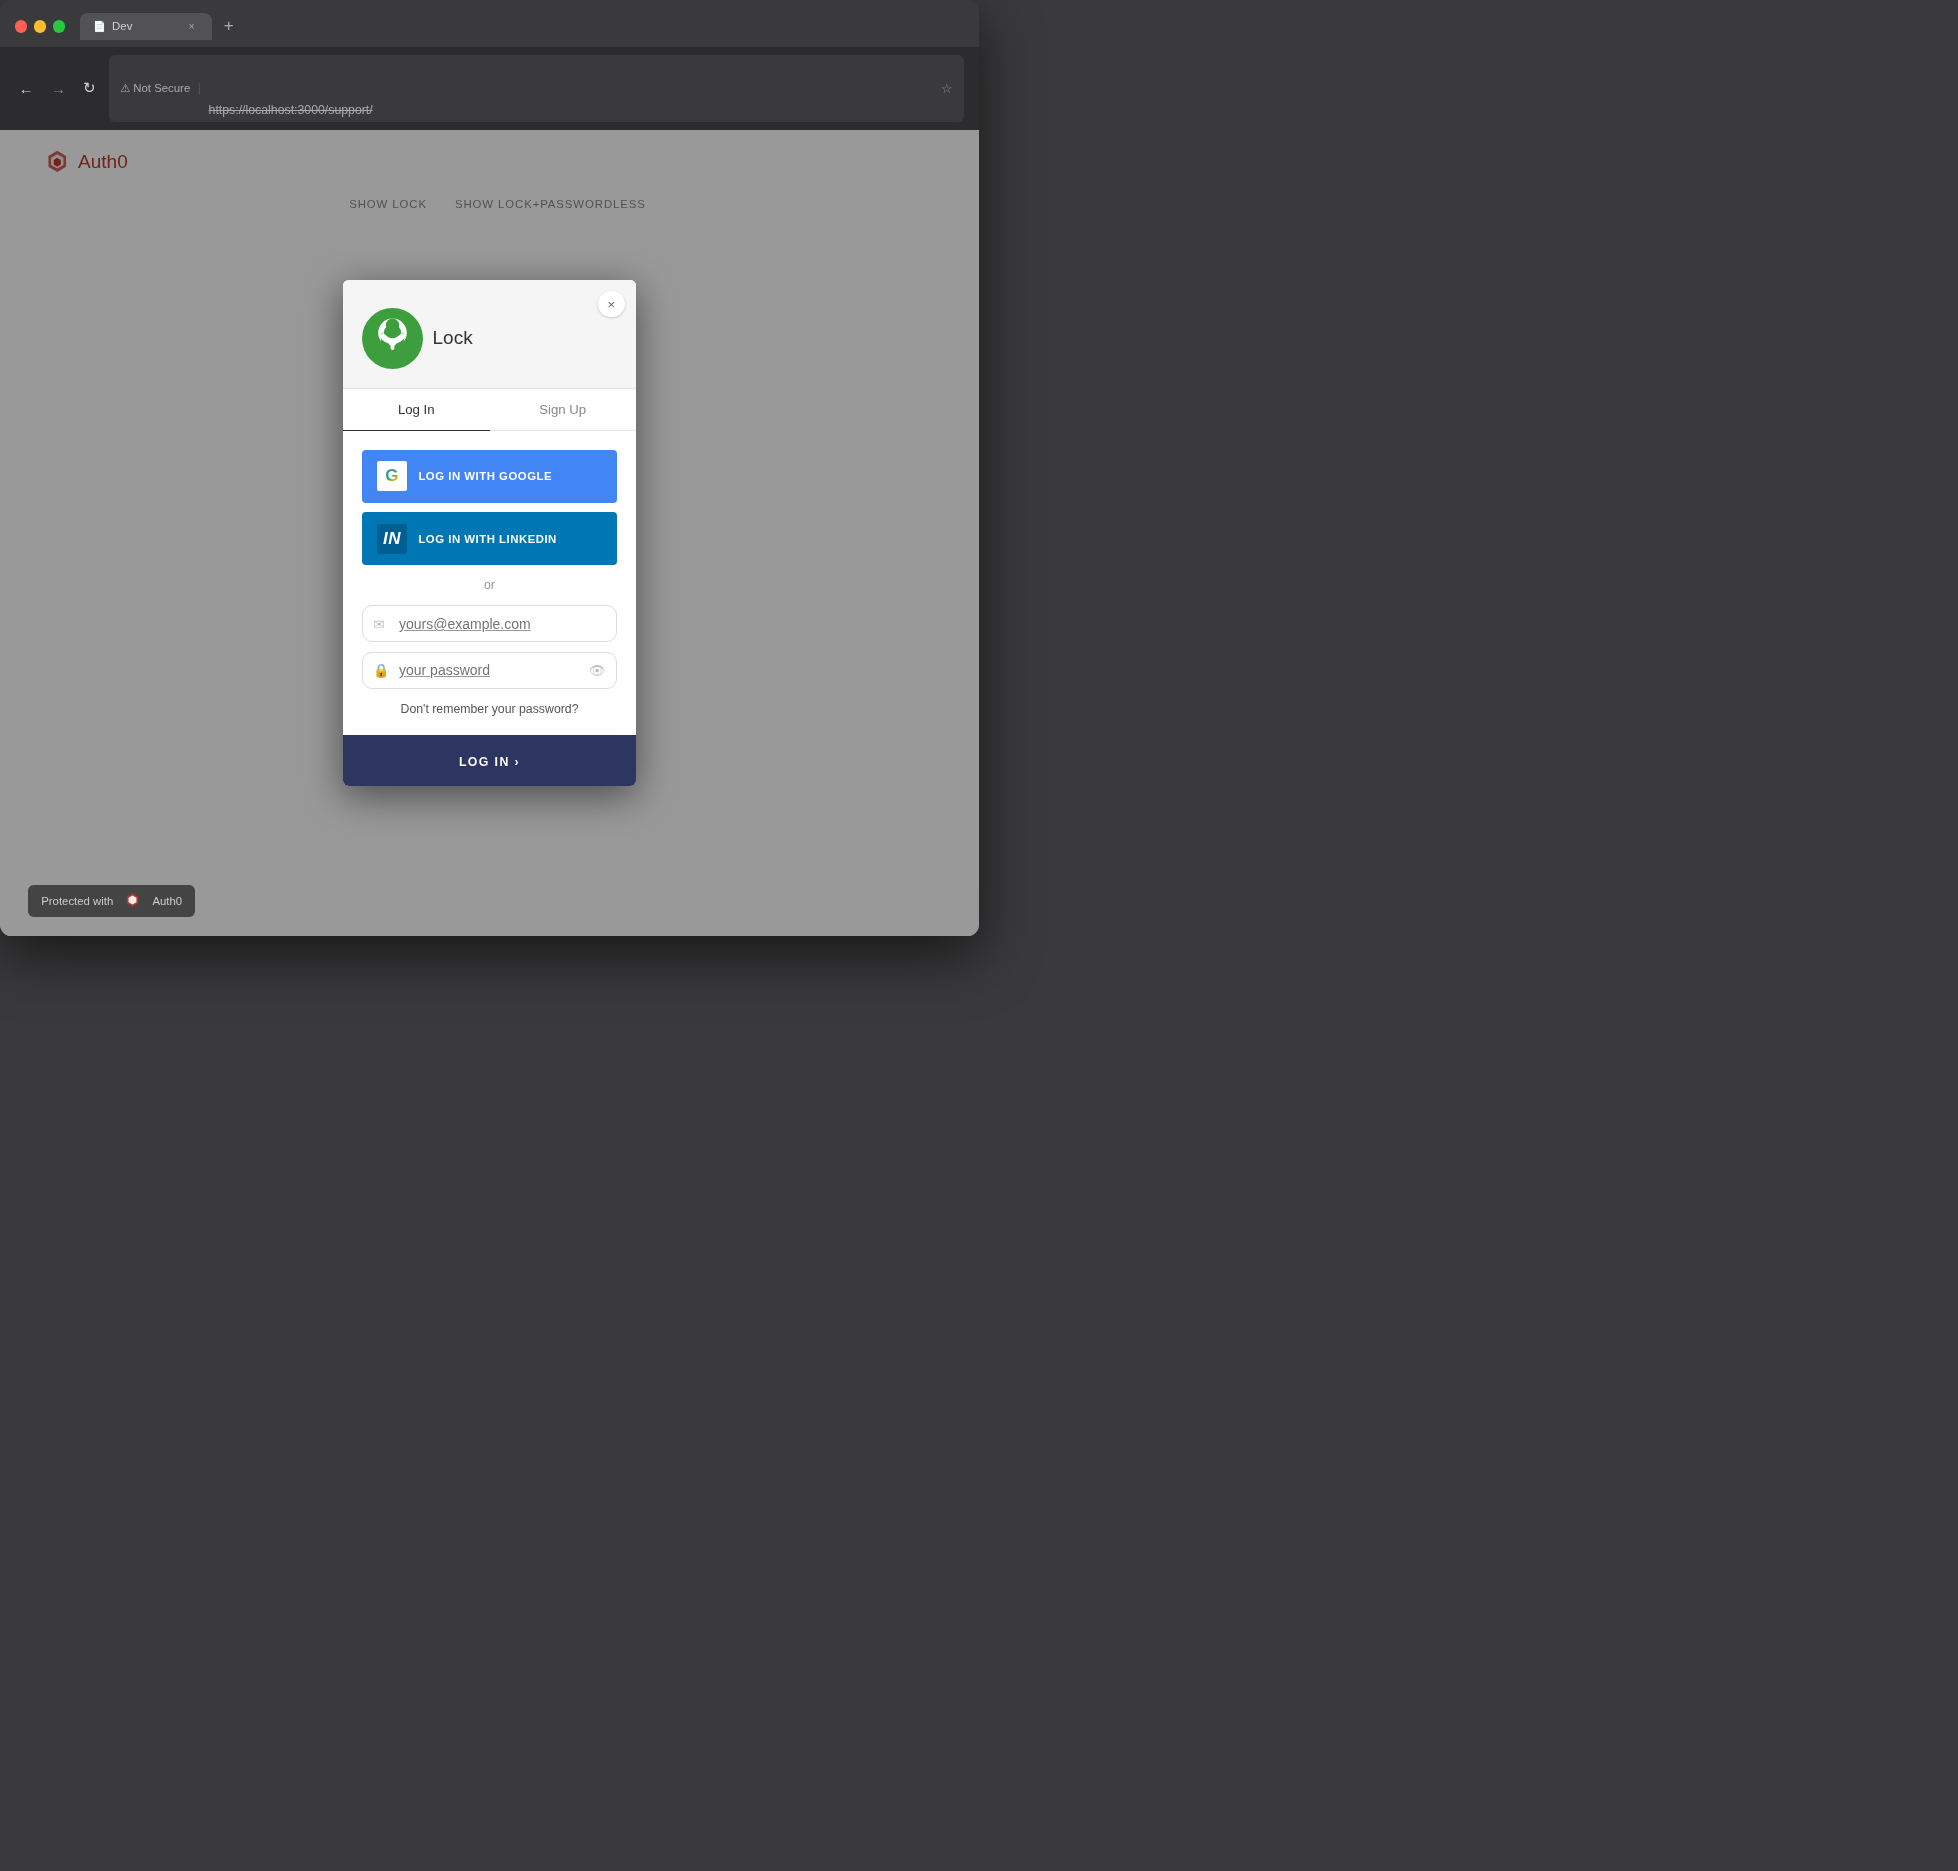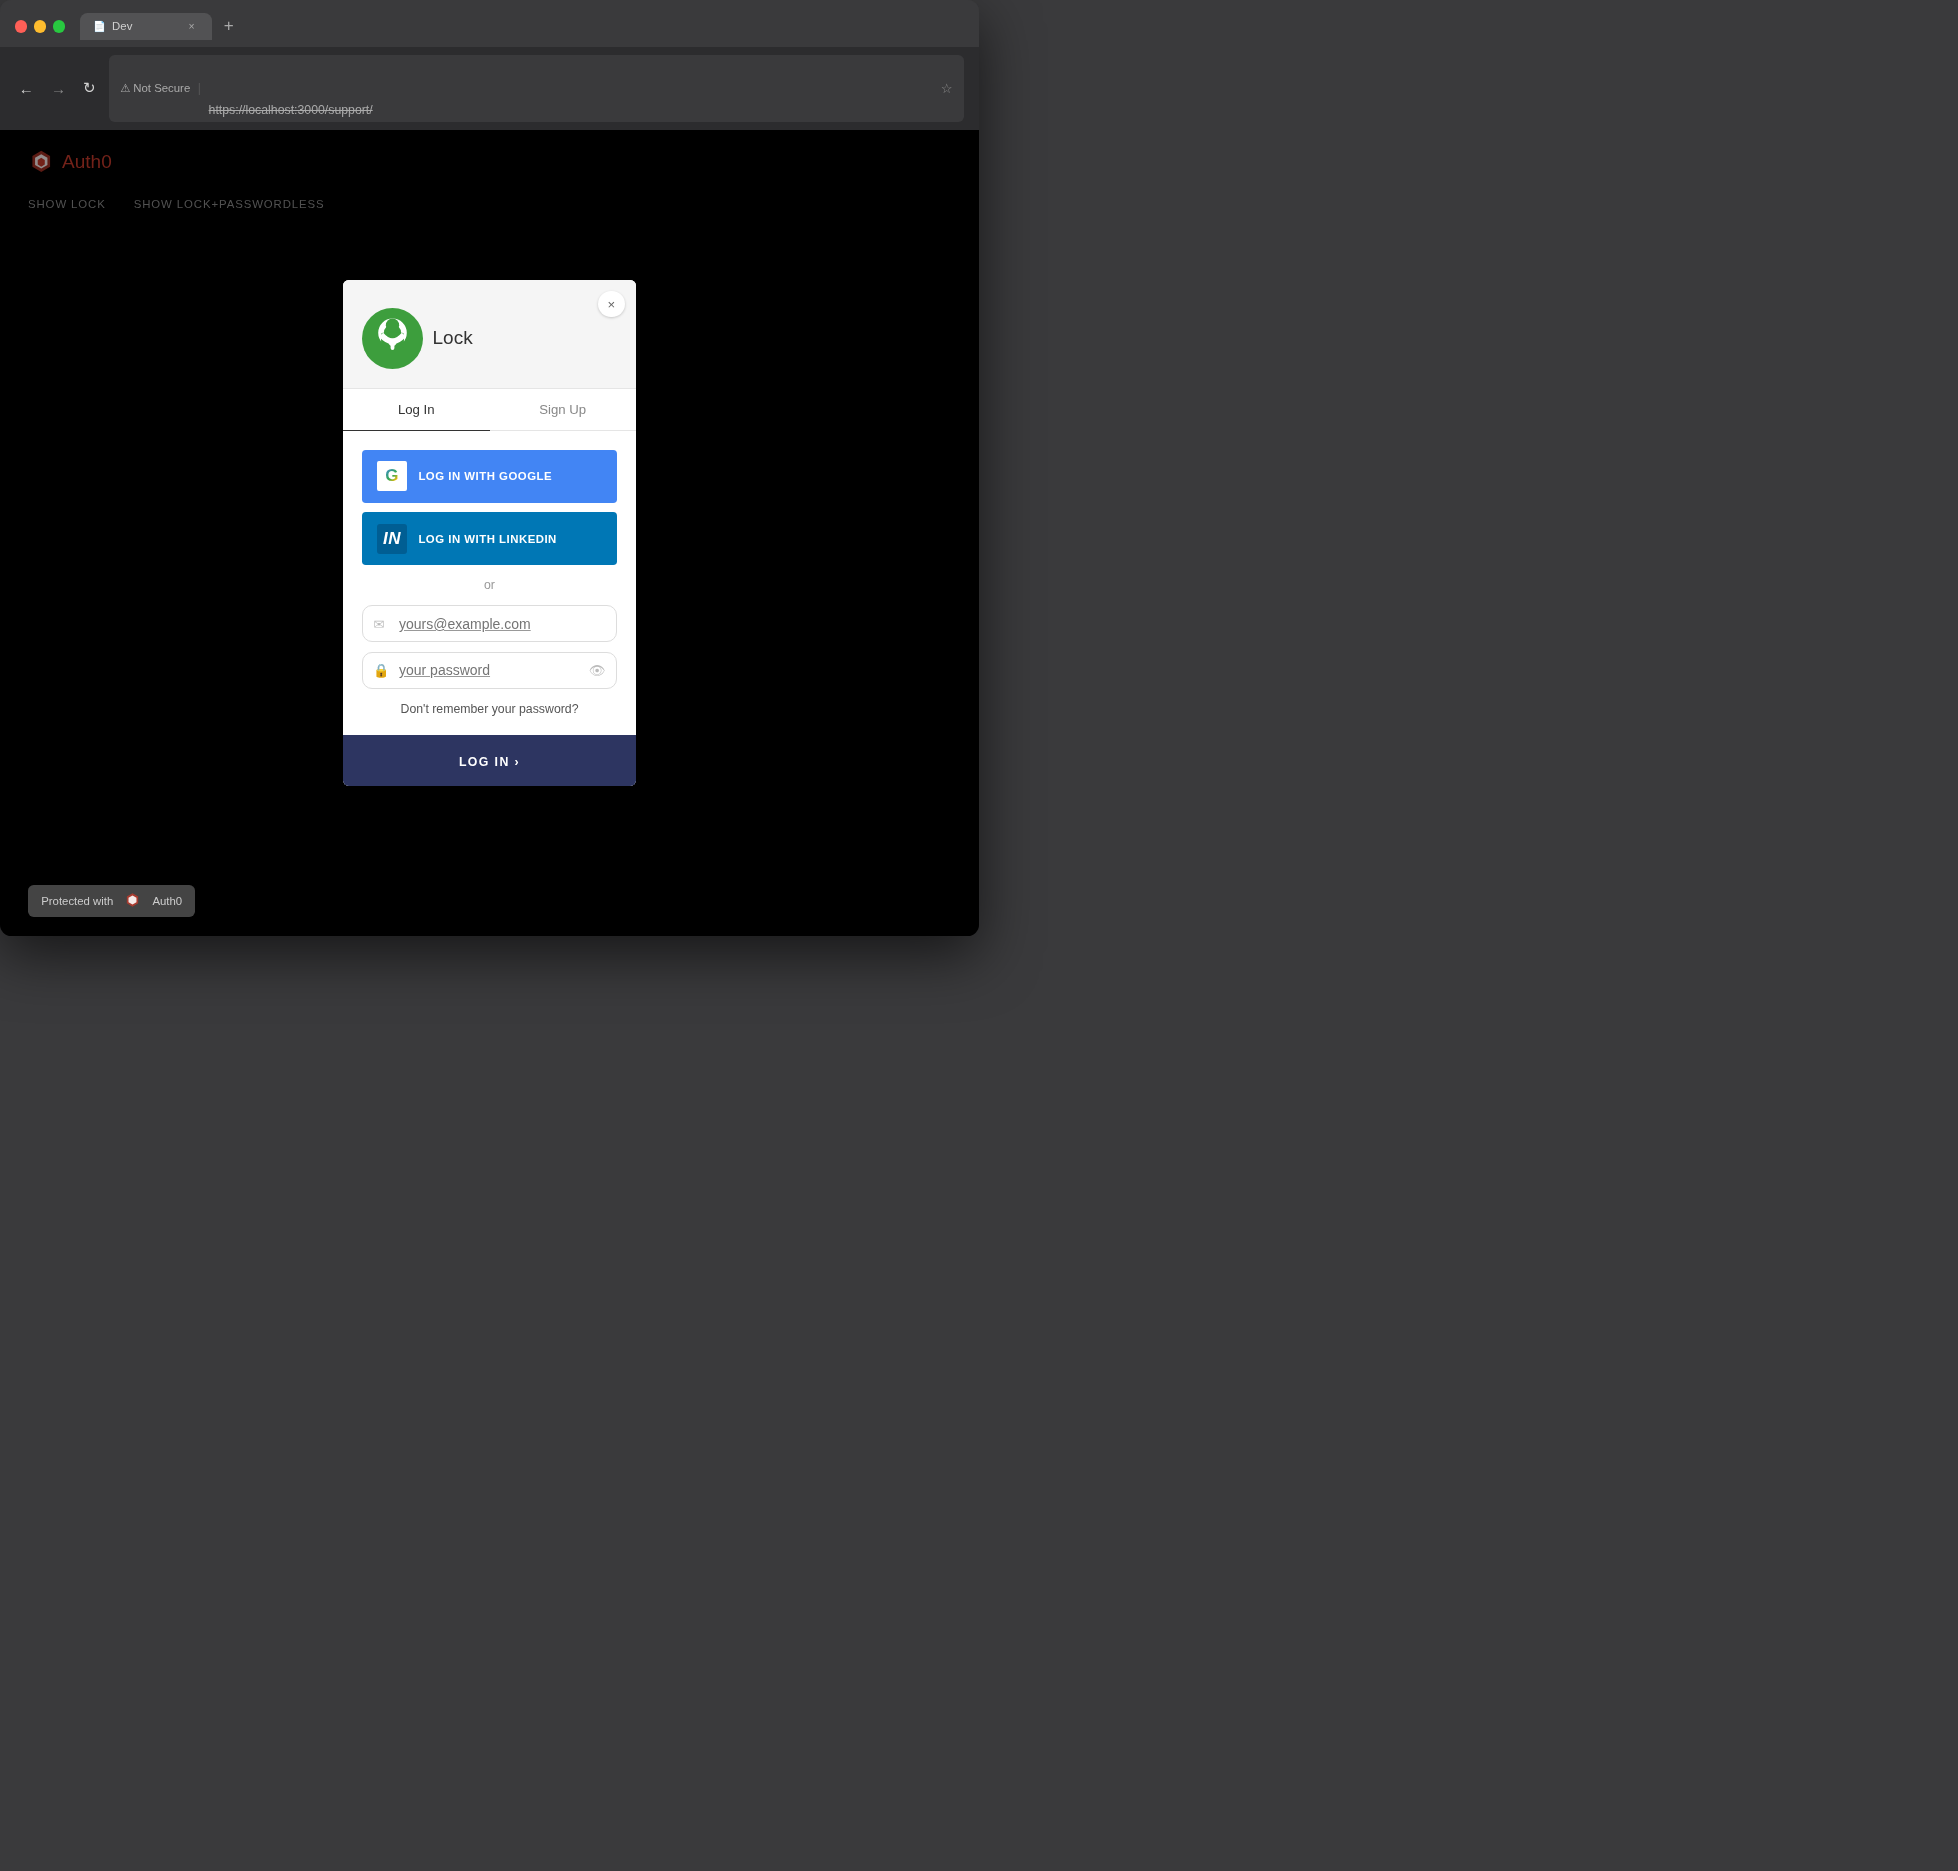--- a/index.html
+++ b/index.html
@@ -148,22 +148,23 @@
     .page-content {
       flex: 1;
       background: #2d2d30;
       position: relative;
       overflow: hidden;
     }
 
     .page-bg {
       width: 100%;
       height: 100%;
-      background: #000000;
+      background: #ffffff;
       position: relative;
+      padding-left: 16px;
     }
 
     
     .auth0-header {
       padding: 19px 28px;
       display: flex;
       align-items: center;
       gap: 7.6px;
     }
 
@@ -175,20 +176,21 @@
     .auth0-brand {
       color: #c0392b;
       font-size: 19px;
       font-weight: 500;
     }
 
     .page-nav {
       padding: 3.8px 28px 15px;
       display: flex;
       gap: 28px;
+      justify-content: center;
     }
 
     .page-nav-item {
       color: #888;
       font-size: 11.4px;
       letter-spacing: 0.9px;
       font-weight: 500;
       cursor: pointer;
     }
 

